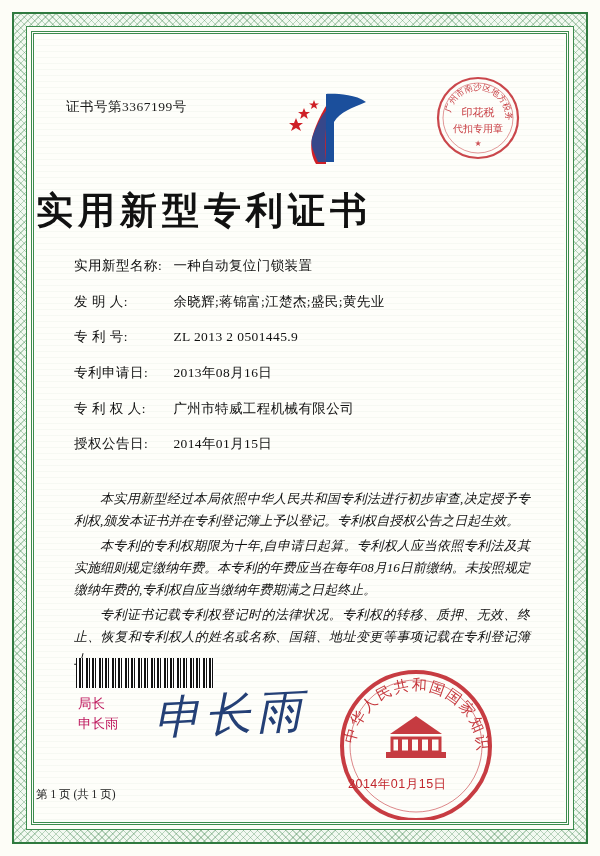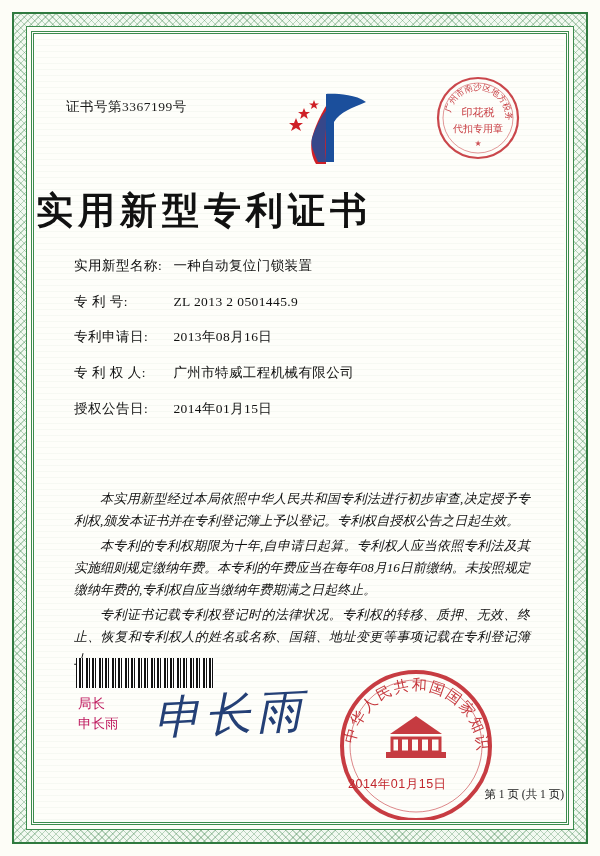--- a/index.html
+++ b/index.html
@@ -188,21 +188,21 @@
     color: #c1272d;
     letter-spacing: 0.5px;
     font-family: "Liberation Sans", sans-serif;
   }
 
   .page-footer {
     position: absolute;
     bottom: 18px;
     left: 0;
     width: 100%;
-    text-align: right;
+    text-align: left;
     font-size: 11.5px;
     color: #222;
   }
 </style>
 </head>
 <body>
 
 <div class="certificate">
   <div class="border-outer"></div>
   <div class="border-mid"></div>
@@ -238,20 +238,24 @@
         <text x="48" y="76" font-size="8" fill="#c1272d" text-anchor="middle" font-family="DejaVu Sans, sans-serif" opacity="0.8">★</text>
       </svg>
     </div>
 
     <div class="title">实用新型专利证书</div>
 
     <div class="fields">
       <div class="field-row">
         <span class="field-label">实用新型名称:</span>
         <span class="field-value">一种自动复位门锁装置</span>
+      </div>
+      <div class="field-row">
+        <span class="field-label">发 明 人:</span>
+        <span class="field-value">余晓辉;蒋锦富;江楚杰;盛民;黄先业</span>
       </div>
       <div class="field-row">
         <span class="field-label">专 利 号:</span>
         <span class="field-value">ZL 2013 2 0501445.9</span>
       </div>
       <div class="field-row">
         <span class="field-label">专利申请日:</span>
         <span class="field-value">2013年08月16日</span>
       </div>
       <div class="field-row">

